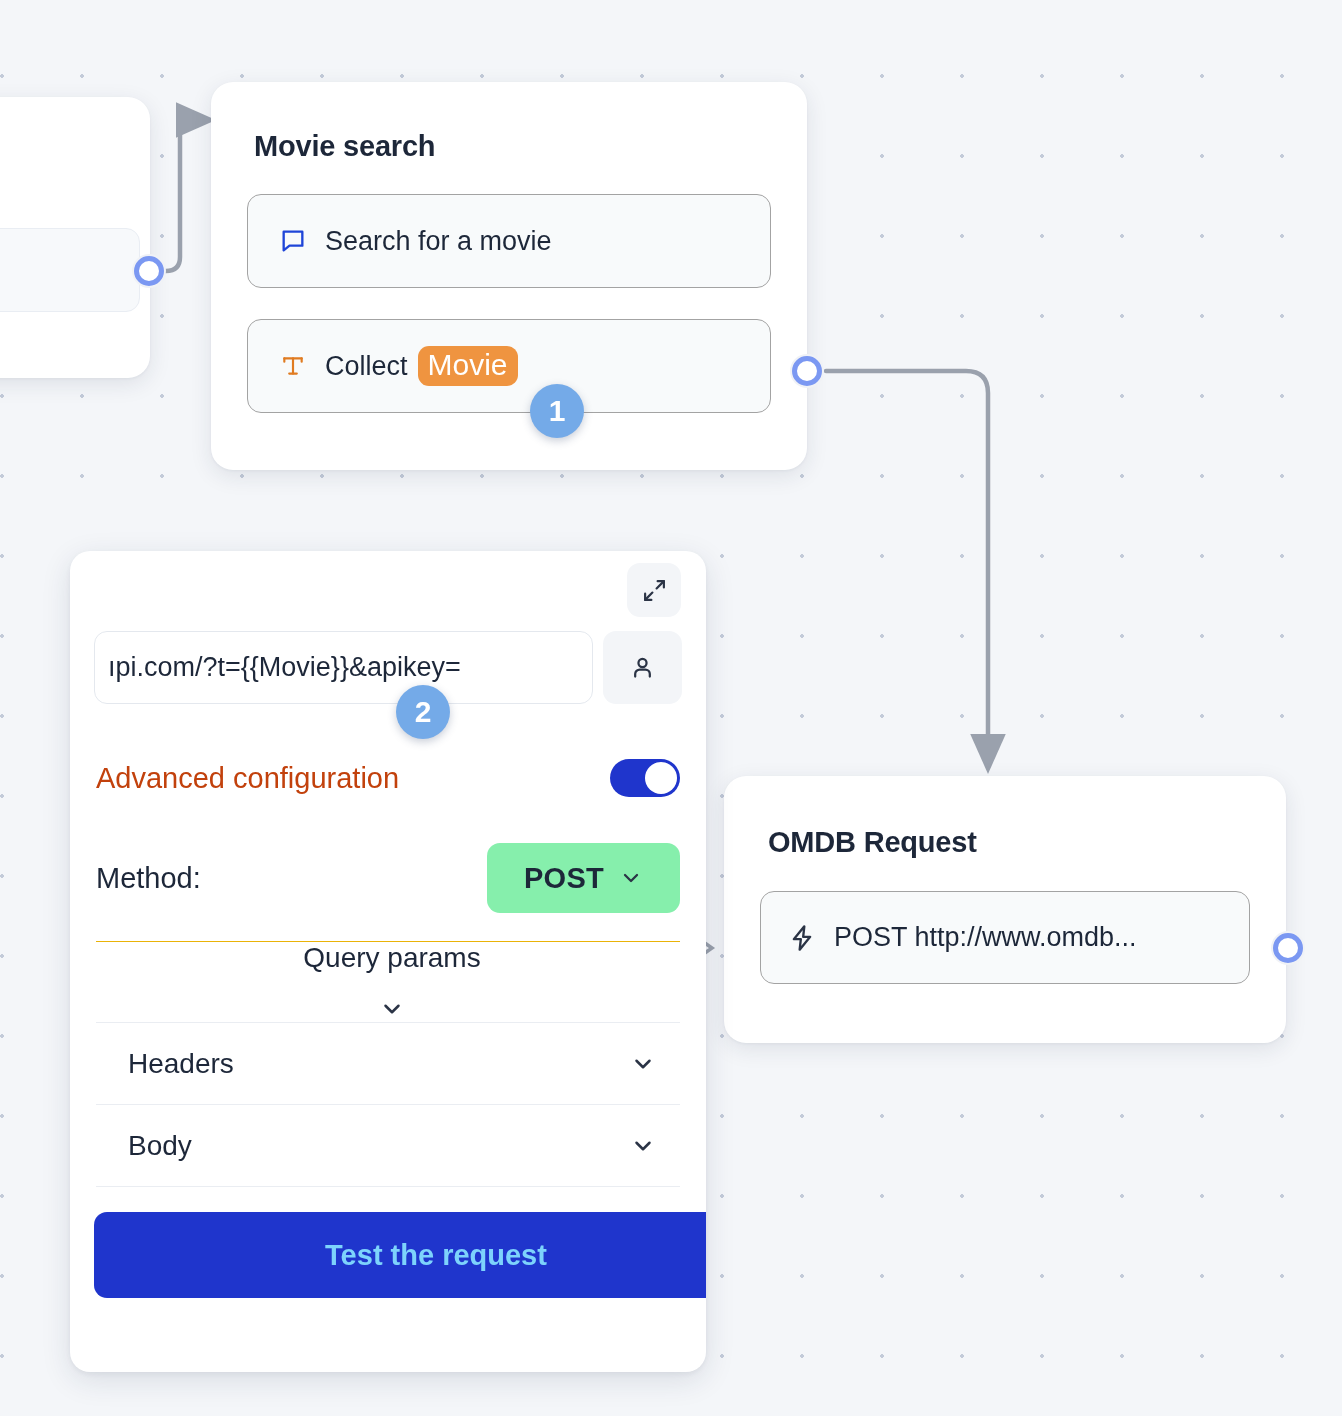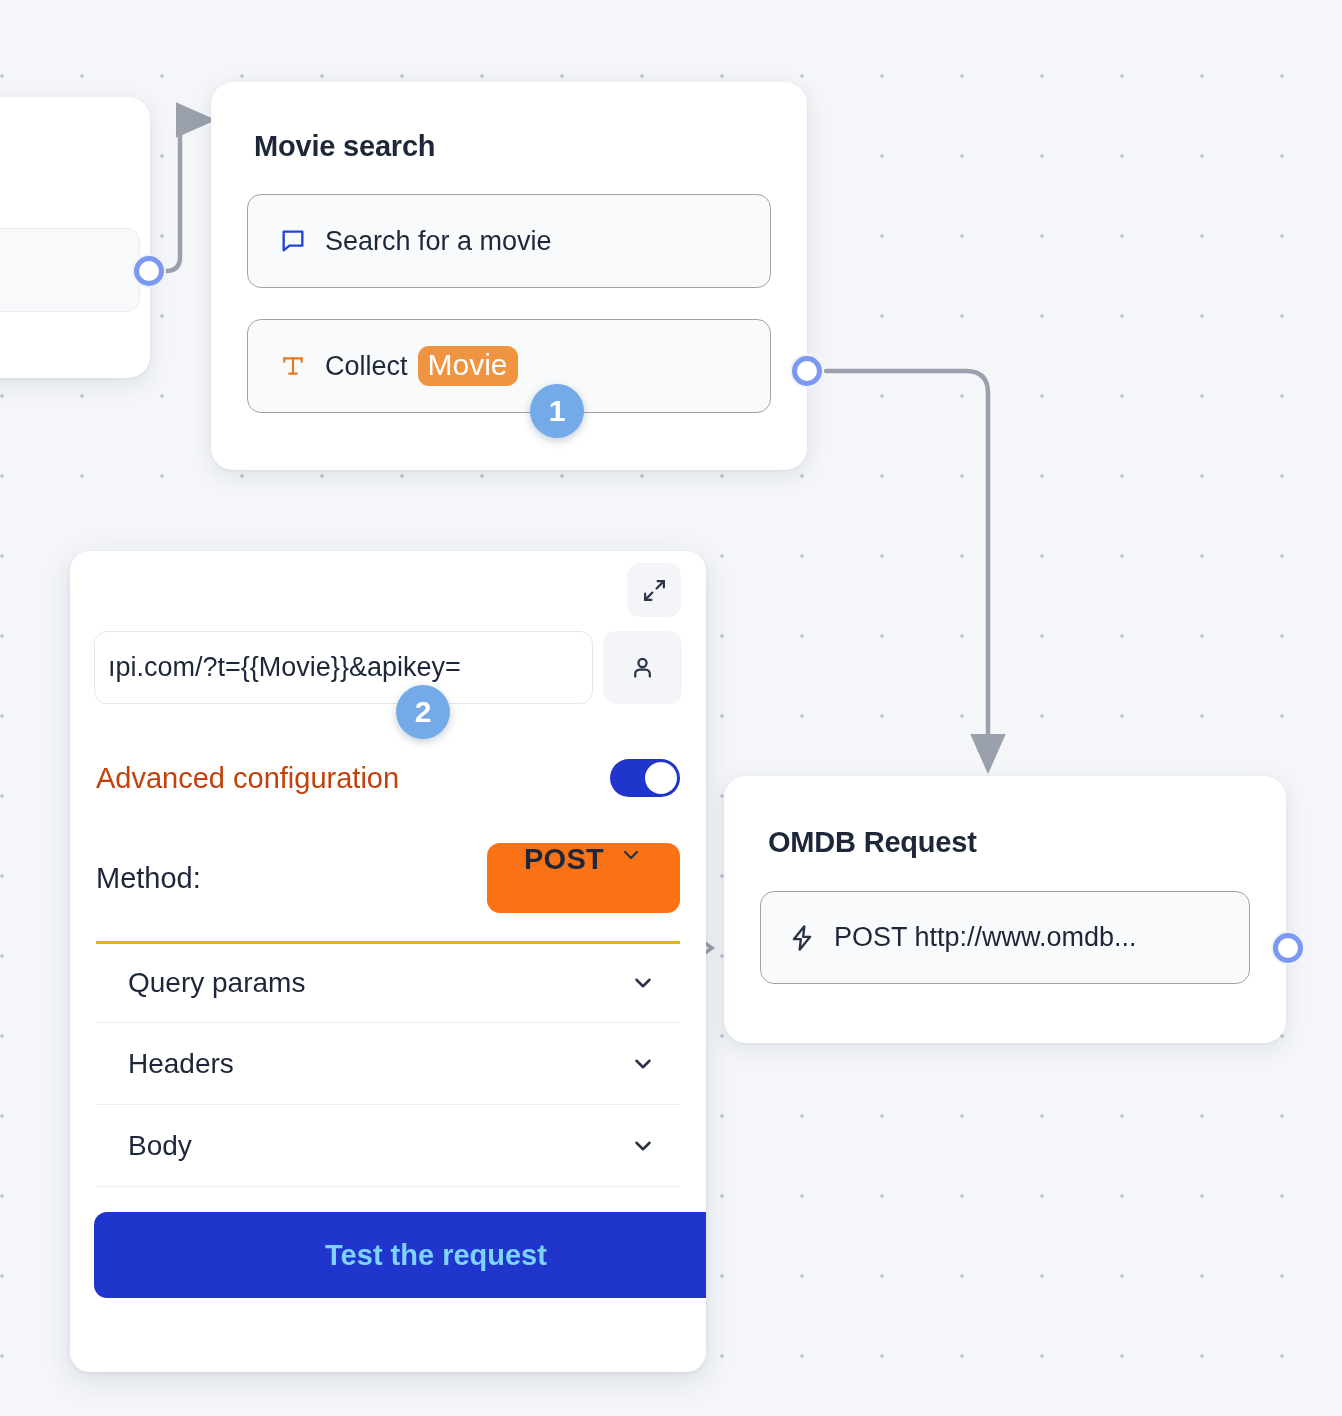--- a/index.html
+++ b/index.html
@@ -253,24 +253,24 @@
     justify-content: space-between;
     margin-top: 46px;
     padding: 0 2px;
     gap: 20px;
   }
   .method-label { font-size: 29px; color: #1d2739; }
   #method-select {
     width: 193px;
     height: 70px;
     border-radius: 13px;
-    background: #f97316;
+    background: #86efac;
     border: none;
     display: flex;
-    align-items: flex-start;
+    align-items: center;
     justify-content: center;
     gap: 15px;
     cursor: pointer;
   }
   #method-value {
     font-size: 29px;
     font-weight: bold;
     color: #1d2739;
     letter-spacing: 0.3px;
   }
@@ -278,21 +278,21 @@
   .accordion { margin-top: 28px; padding: 0 2px; }
   .acc-item {
     height: 82px;
     display: flex;
     align-items: center;
     justify-content: space-between;
     border-bottom: 1px solid #eaedf2;
     padding: 0 24px 0 32px;
     cursor: pointer;
   }
-  .acc-item:first-child { border-top: 3px solid #eab308; }
+  .acc-item:first-child { border-top: 1px solid #eab308; flex-direction: column; }
   .acc-label { font-size: 28px; color: #1d2739; }
 
   #test-btn {
     display: block;
     width: 684px;
     margin: 25px auto 0 auto;
     height: 86px;
     background: #1f35cc;
     color: #7dd3fc;
     border: none;

